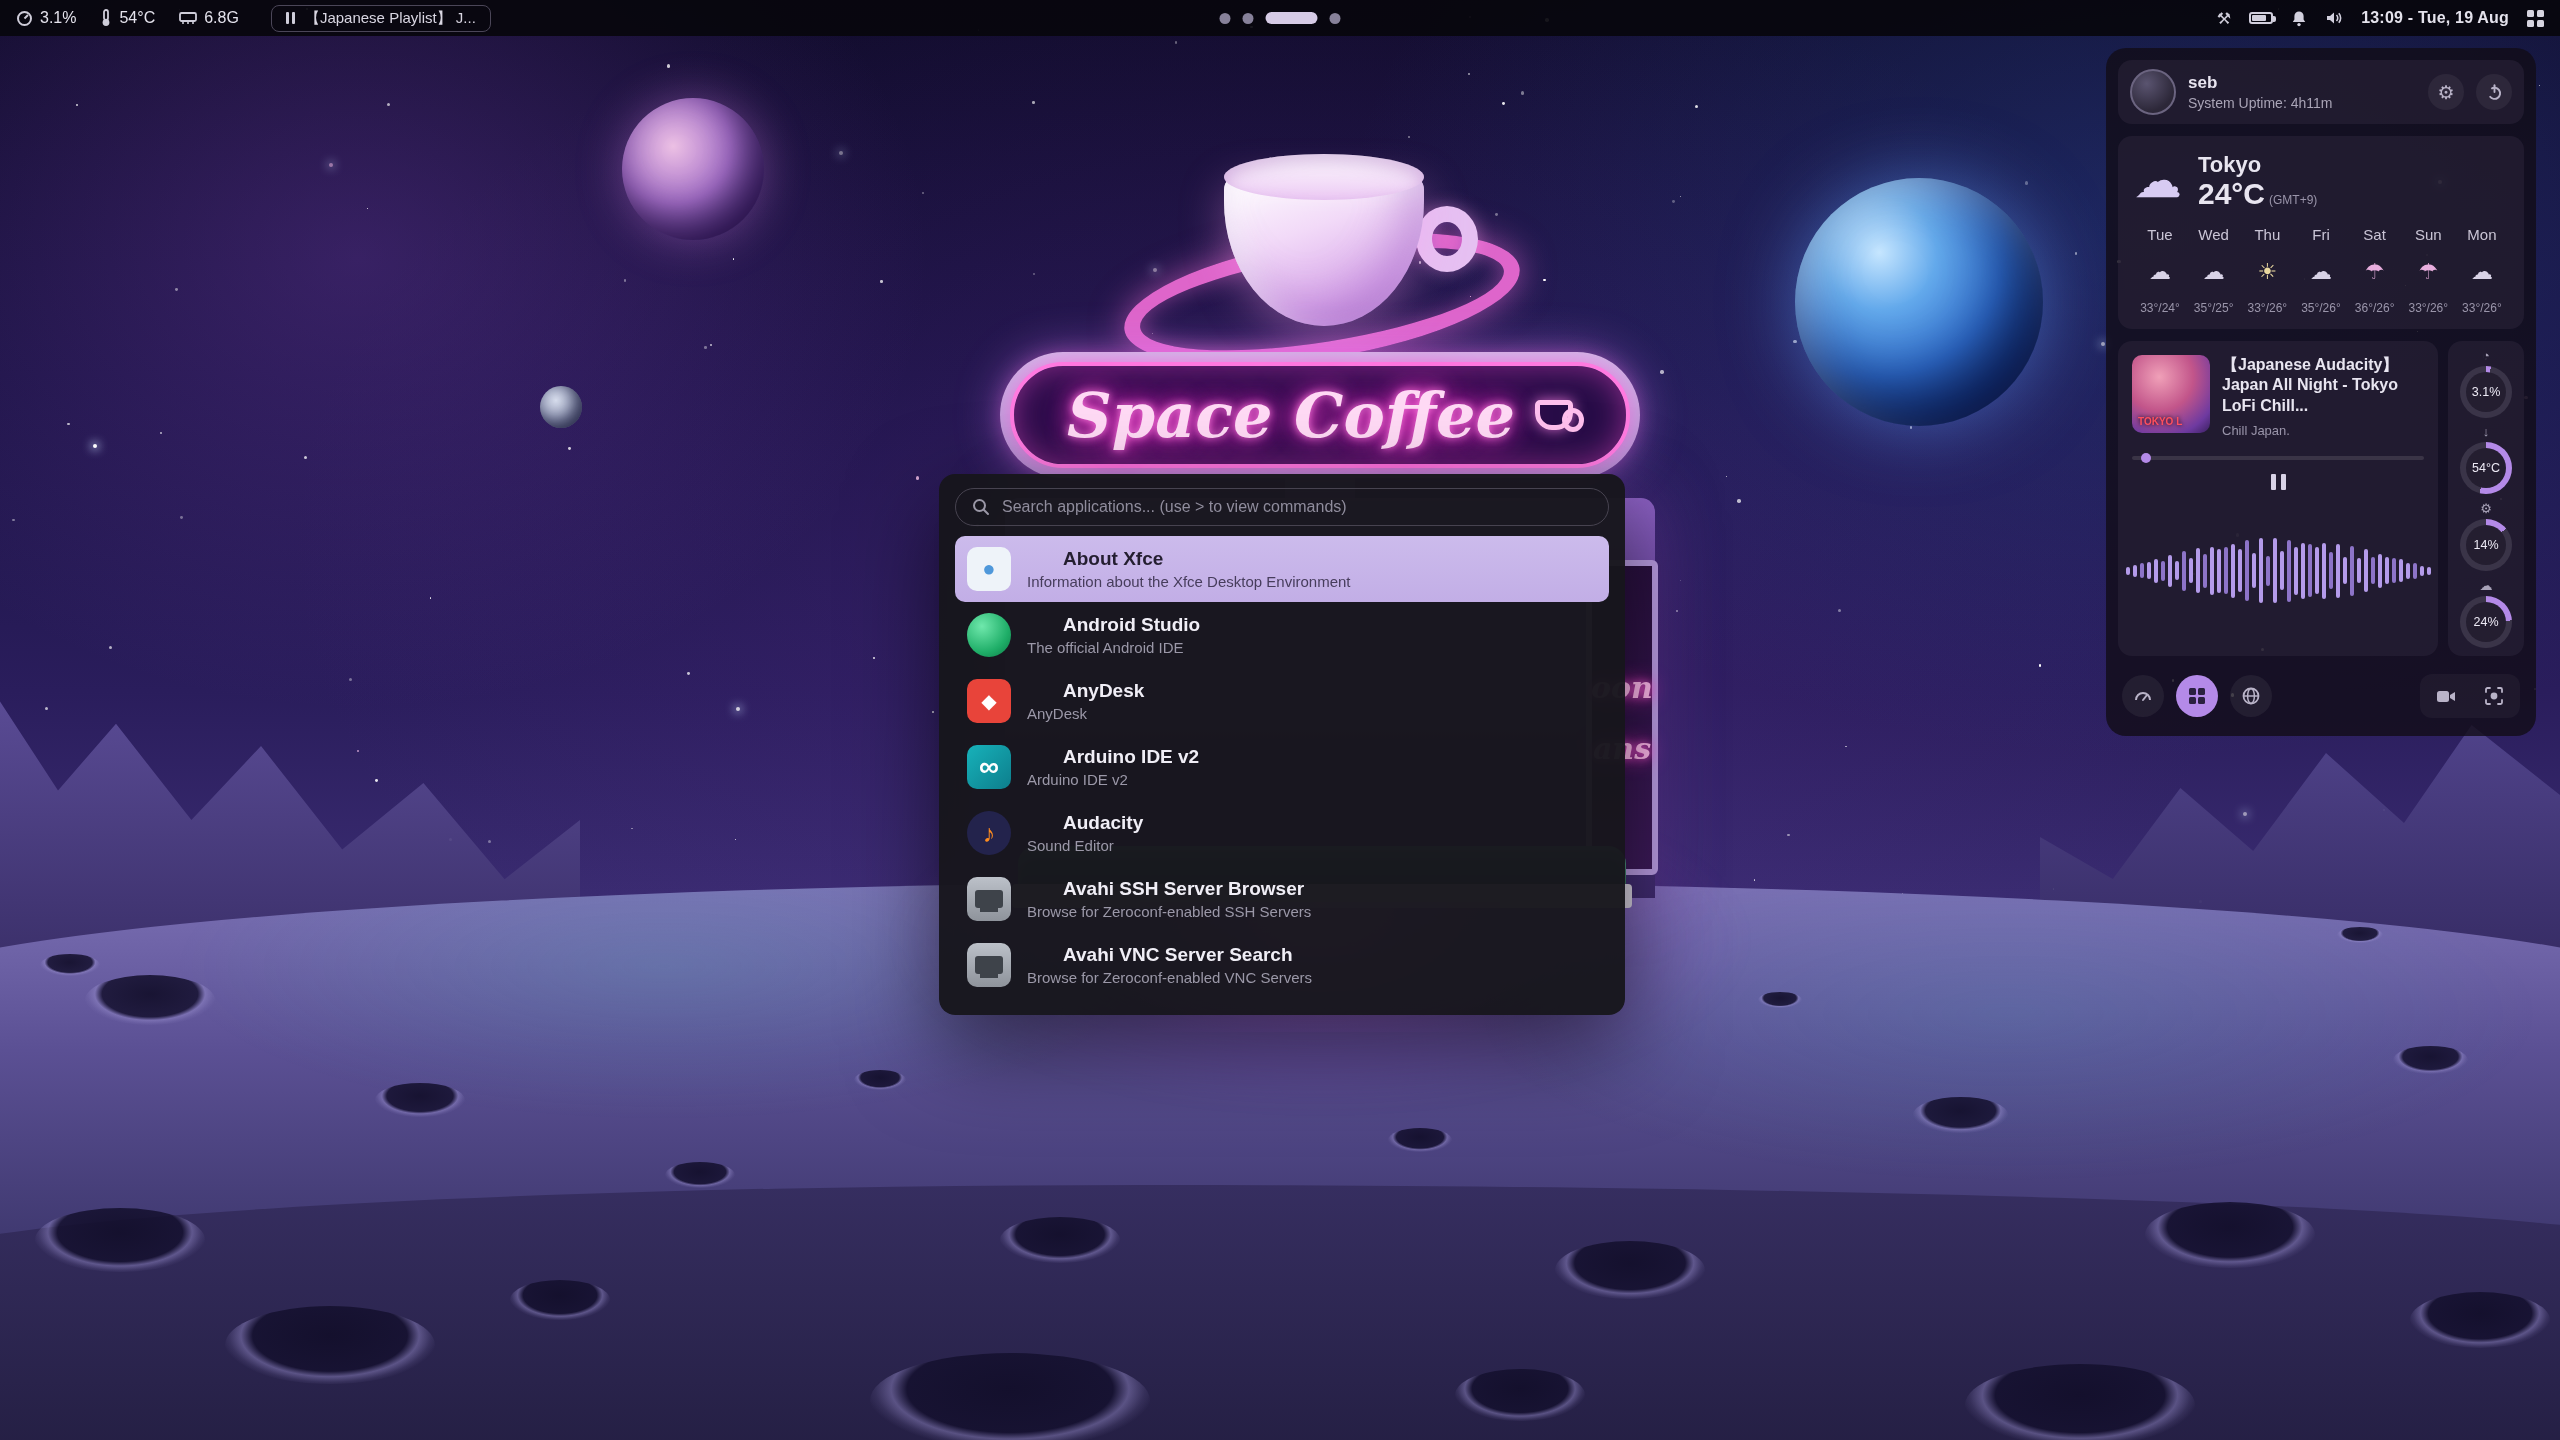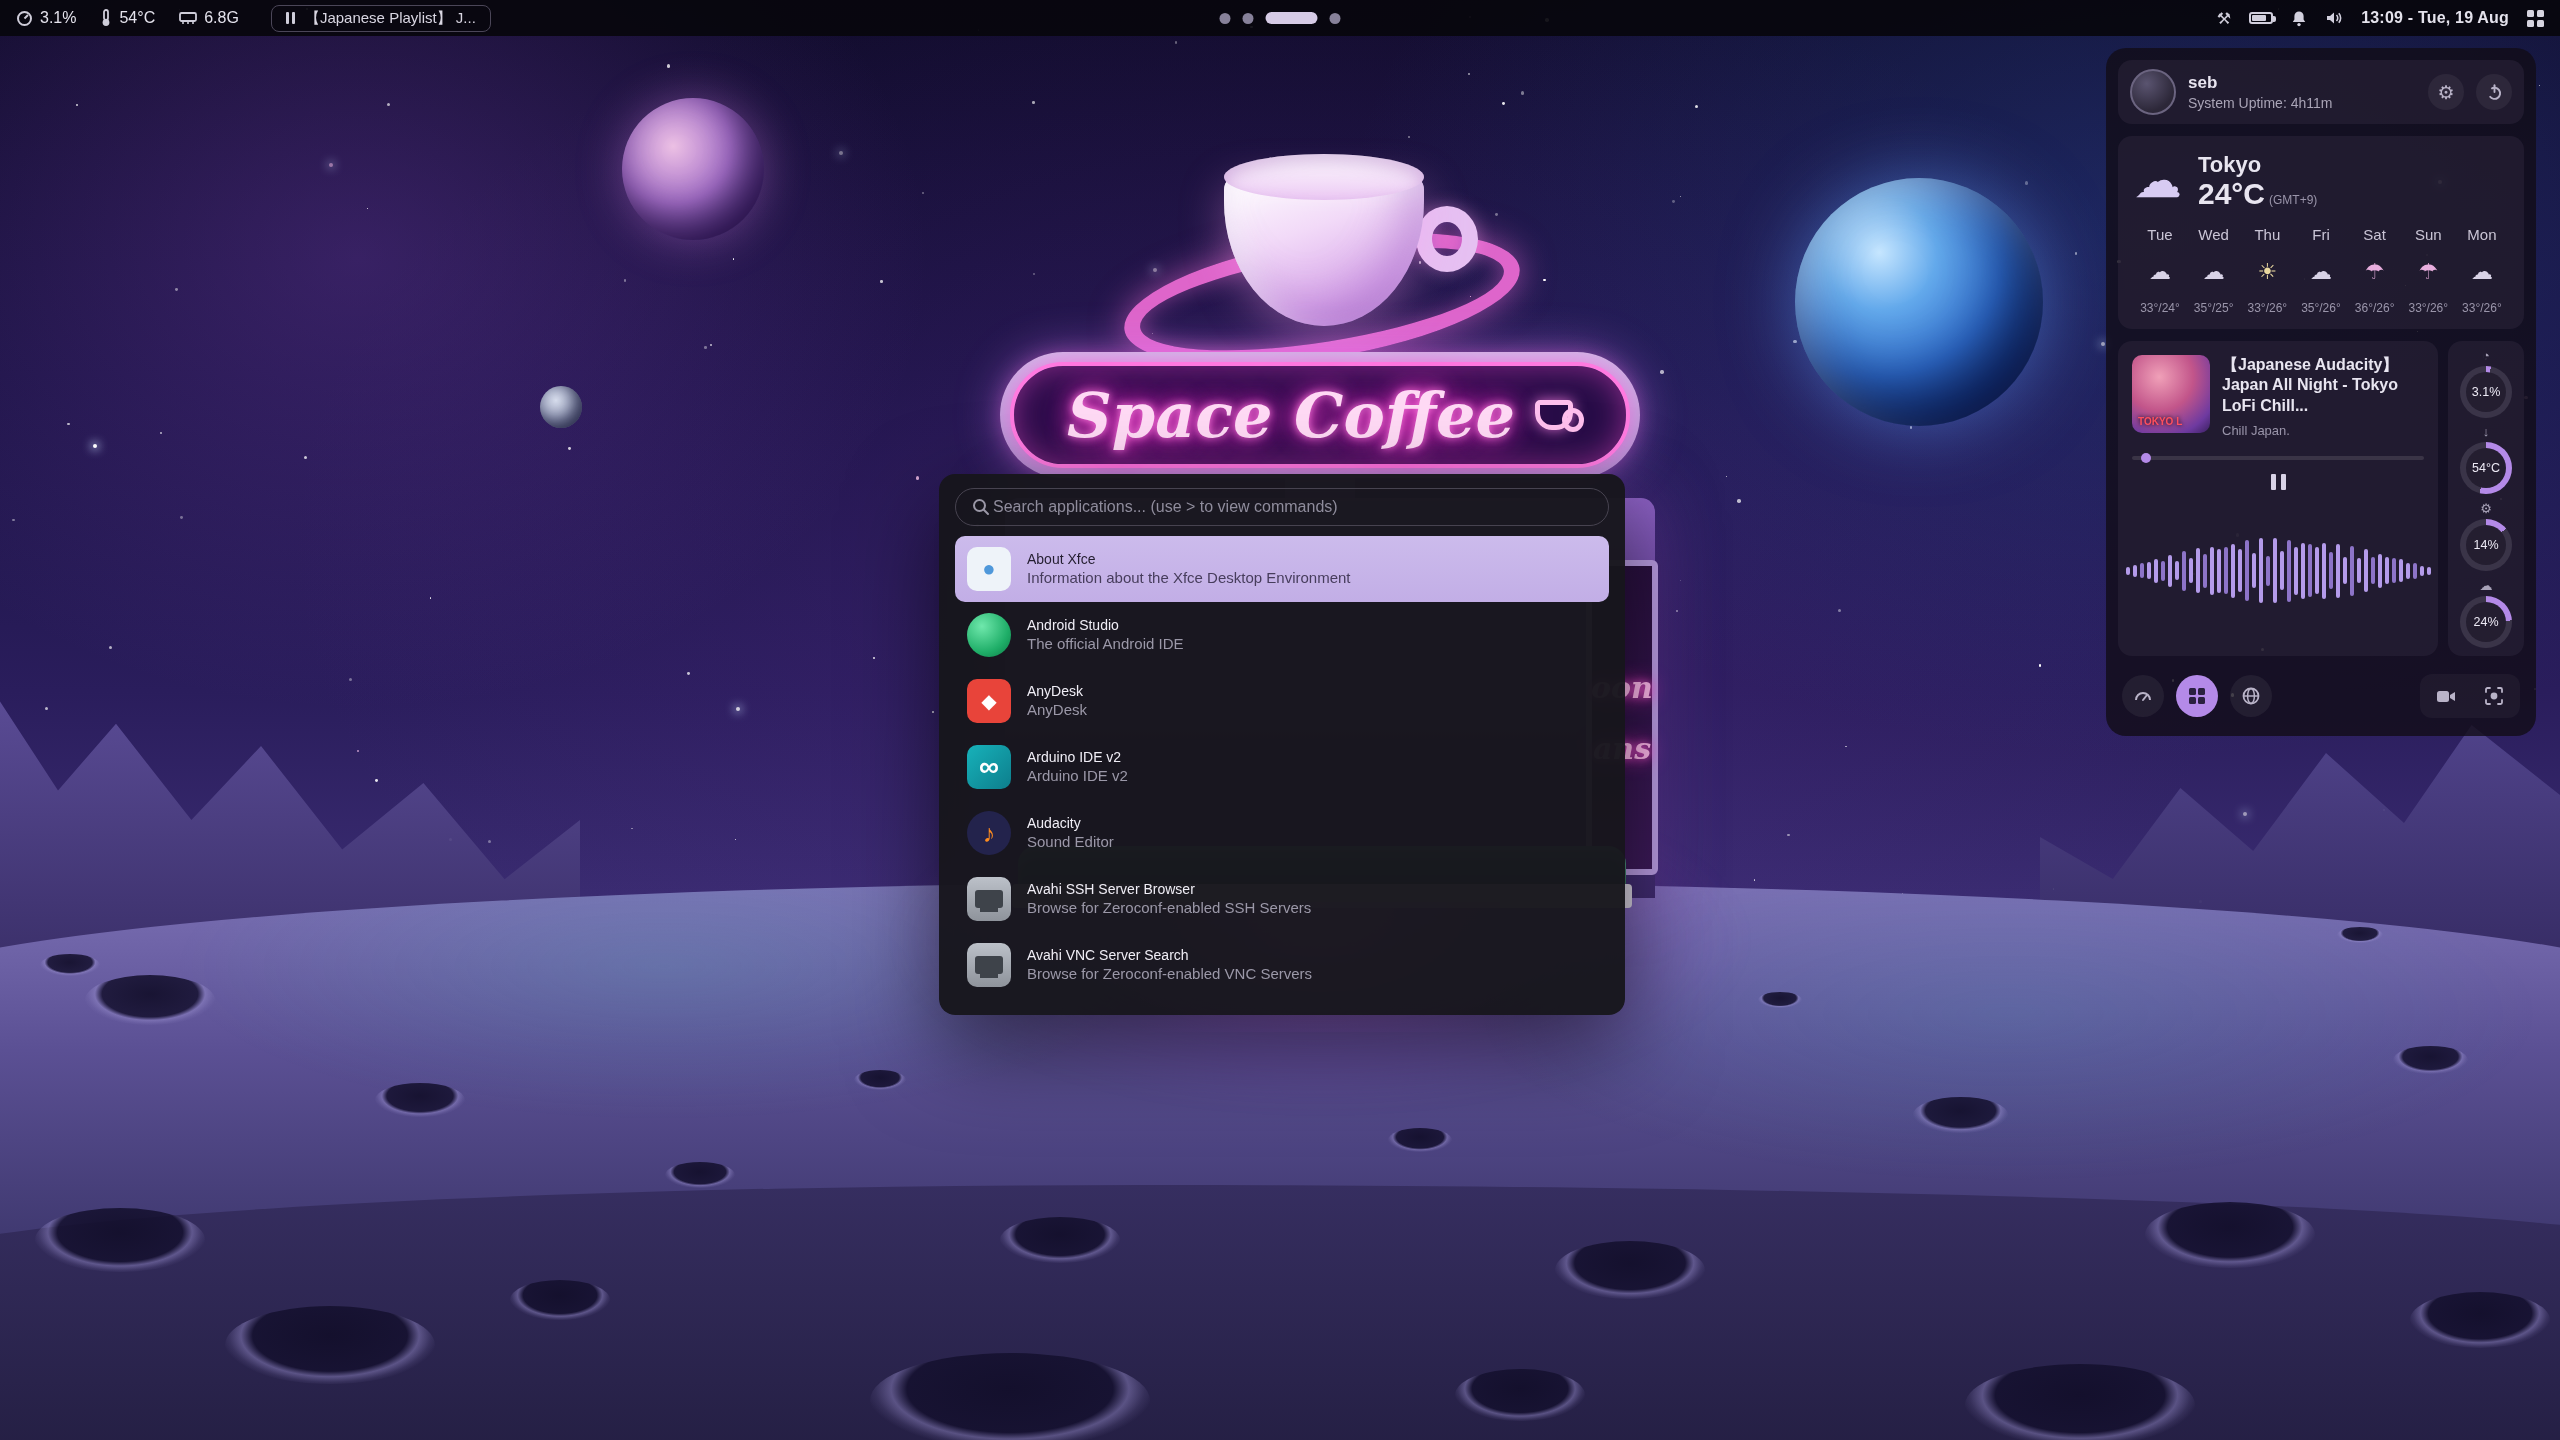--- a/index.html
+++ b/index.html
@@ -121,32 +121,32 @@
   .battery::after { content:""; position:absolute; right:-5px; top:2px; width:3px; height:6px;
     background:#d2d0de; border-radius:0 2px 2px 0; }
   .clock { font-size:16px; font-weight:bold; letter-spacing:.2px; }
   .grid-ic { display:grid; grid-template-columns:7px 7px; gap:3px; }
   .grid-ic i { width:7px; height:7px; background:#d6d4e0; border-radius:1.5px; }
 
   
   .launcher { position:absolute; left:939px; top:474px; width:686px; height:541px; z-index:40;
     background:rgba(23,22,28,.97); border-radius:16px; box-shadow:0 34px 90px rgba(0,0,0,.55);
     padding:14px 16px 10px; display:flex; flex-direction:column; }
-  .search { display:flex; align-items:center; gap:3px; height:38px; flex:none;
+  .search { display:flex; align-items:center; gap:12px; height:38px; flex:none;
     border:1px solid #474350; border-radius:19px; padding:0 16px; margin-bottom:10px; }
   .search input { flex:1; background:transparent; border:none; outline:none;
     color:#e9e7f1; font-size:16px; font-family:inherit; }
   .search input::placeholder { color:#8f8c9c; }
   .app-list { flex:1; display:flex; flex-direction:column; }
   .app-item { display:flex; align-items:center; gap:16px; height:66px; flex:none;
     padding:0 12px; border-radius:10px; }
   .app-item.selected { background:linear-gradient(180deg,#ccbbec,#c2aee6); }
   .app-icon { width:44px; height:44px; border-radius:10px; flex:none;
     display:flex; align-items:center; justify-content:center; }
-  .app-name { font-size:14px; font-weight:normal; color:#f0eef6; line-height:1.3; }
+  .app-name { font-size:19px; font-weight:bold; color:#f0eef6; line-height:1.3;margin-left:36px; }
   .app-desc { font-size:15px; color:#9b98a8; line-height:1.3; }
   .selected .app-name { color:#241e30; }
   .selected .app-desc { color:#473d5c; }
   .icon-xfce { background:#eef3f9; }
   .icon-xfce::after { content:"●"; color:#4e97da; font-size:22px; }
   .icon-android { background:radial-gradient(circle at 34% 30%, #6fe8ac, #1fae68 62%, #0c7a45); border-radius:50%; }
   .icon-anydesk { background:#e8443a; }
   .icon-anydesk::after { content:"◆"; color:#fff; font-size:20px; }
   .icon-arduino { background:linear-gradient(135deg,#17b2ba,#0d7e8c); }
   .icon-arduino::after { content:"∞"; color:#fff; font-size:28px; font-weight:bold; }

